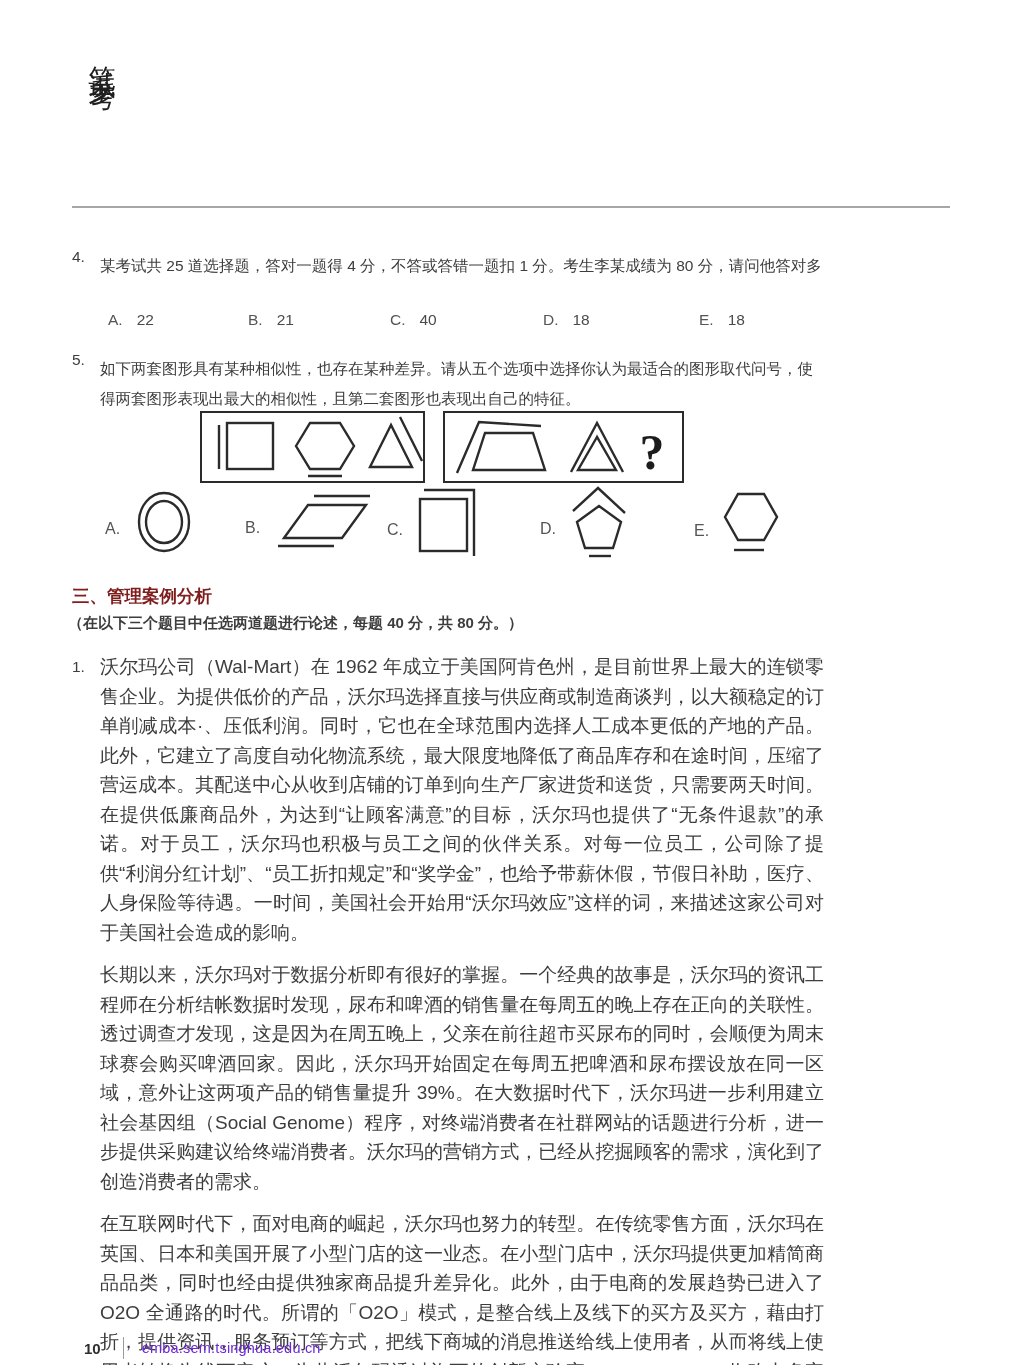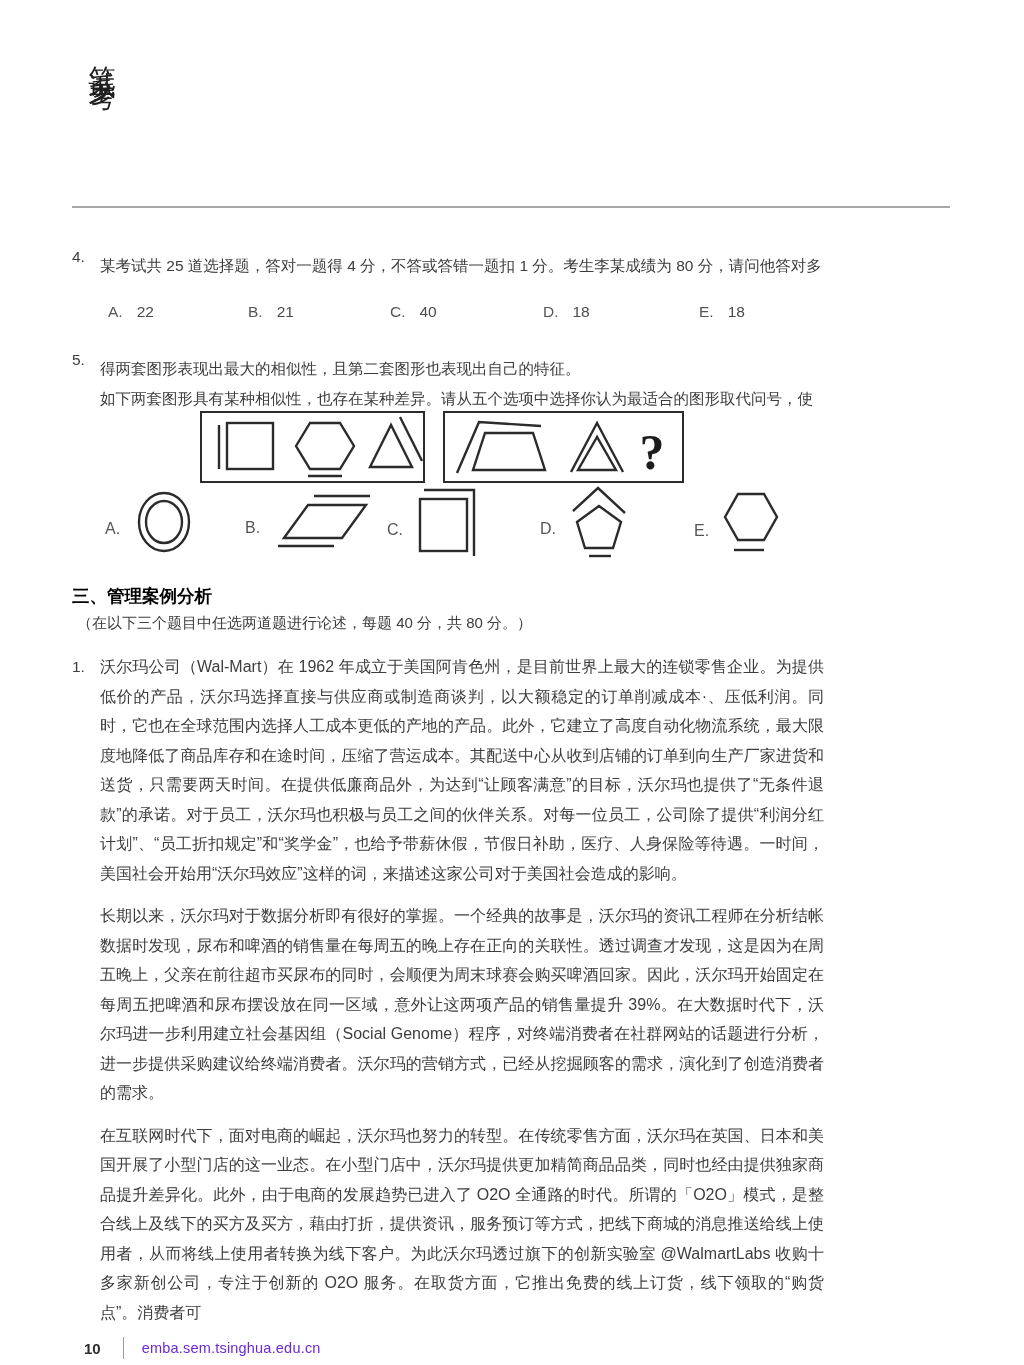--- a/index.html
+++ b/index.html
@@ -30,21 +30,21 @@
   .q-num { width: 28px; flex: 0 0 28px; }
   .q-text { flex: 1; margin-top: 9px; }
   .blank-line {
     display: inline-block; width: 56px; height: 1px;
     border-bottom: 2px solid #4a4a4a; margin-left: 8px;
     transform: translateY(-3px);
   }
   #q4 { top: 242px; }
   #q5 { top: 345px; }
 
-  .mc-options { position: relative; height: 26px; margin-top: 16px; }
+  .mc-options { position: relative; height: 26px; margin-top: 24px; }
   .mc-option { position: absolute; top: 0; white-space: nowrap; color: #4a4a4a; }
   .mc-option .opt-label { margin-right: 14px; color: #555; }
 
   
   .fig-box { position: absolute; top: 411px; height: 72px; border: 2px solid #2b2b2b; background: #fff; }
   #fig-box-1 { left: 200px; width: 225px; }
   #fig-box-2 { left: 443px; width: 241px; }
   .fig-box svg { display: block; width: 100%; height: 100%; }
 
   
@@ -55,33 +55,33 @@
   #shape-opt-c { left: 387px; top: 486px; }
   #shape-opt-d { left: 540px; top: 482px; }
   #shape-opt-e { left: 694px; top: 486px; }
 
   svg.shape { display: block; }
   .stroke { fill: none; stroke: #2b2b2b; stroke-width: 2.4; stroke-linejoin: miter; }
 
   
   .section-heading {
     position: absolute; left: 72px; top: 584px;
-    font-size: 17.5px; font-weight: bold; color: #000000;
+    font-size: 17.5px; font-weight: bold; color: #7f1d1d;
   }
   .section-note {
-    position: absolute; left: 77px; top: 614px;
-    font-size: 15px; color: #3d3d3d;
+    position: absolute; left: 68px; top: 614px;
+    font-size: 15px; color: #3d3d3d; font-weight: bold;
   }
 
   
   .case-block { position: absolute; left: 72px; top: 652px; width: 752px; }
   .case-num { position: absolute; left: 0; top: 0; font-size: 15.5px; line-height: 29.5px; }
   .case-paragraphs { padding-left: 28px; }
   .case-paragraphs p {
-    font-size: 16px; line-height: 29.5px; text-align: justify;
+    font-size: 19px; line-height: 29.5px; text-align: justify;
     color: #3d3d3d; margin-bottom: 13px;
   }
 
   
   .footer { position: absolute; left: 84px; top: 1297px; display: flex; align-items: center; margin-top: 40px; }
   .footer .page-num { font-size: 15px; font-weight: bold; color: #2e2e2e; }
   .footer .footer-divider { width: 1px; height: 22px; background: #9a9a9a; margin: 0 18px 0 22px; }
   .footer .footer-url { font-size: 14.5px; color: #6d28d9; letter-spacing: 0.2px; }
 
   .qmark-text { font-family: "Liberation Serif", serif; font-weight: bold; font-size: 50px; fill: #1c1c1c; }
@@ -107,22 +107,22 @@
       <span class="mc-option" style="left:318px"><span class="opt-label">C.</span><span>40</span></span>
       <span class="mc-option" style="left:471px"><span class="opt-label">D.</span><span>18</span></span>
       <span class="mc-option" style="left:627px"><span class="opt-label">E.</span><span>18</span></span>
     </div>
   </div>
 
   <div class="question" id="q5">
     <div class="q-row">
       <div class="q-num">5.</div>
       <div class="q-text">
+        <div>如下两套图形具有某种相似性，也存在某种差异。请从五个选项中选择你认为最适合的图形取代问号，使</div>
         <div>得两套图形表现出最大的相似性，且第二套图形也表现出自己的特征。</div>
-        <div>如下两套图形具有某种相似性，也存在某种差异。请从五个选项中选择你认为最适合的图形取代问号，使</div>
       </div>
     </div>
   </div>
 
   <div class="fig-box" id="fig-box-1">
     <svg viewBox="0 0 221 68">
       <g>
         <line class="stroke" x1="17" y1="12" x2="17" y2="56"></line>
         <rect class="stroke" x="25" y="10" width="46" height="46"></rect>
       </g>

